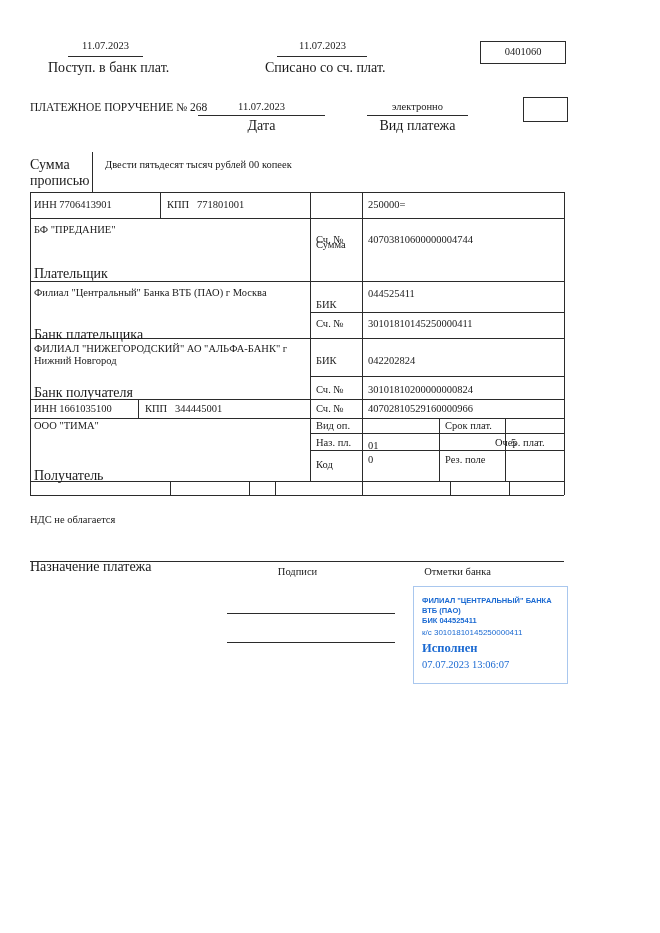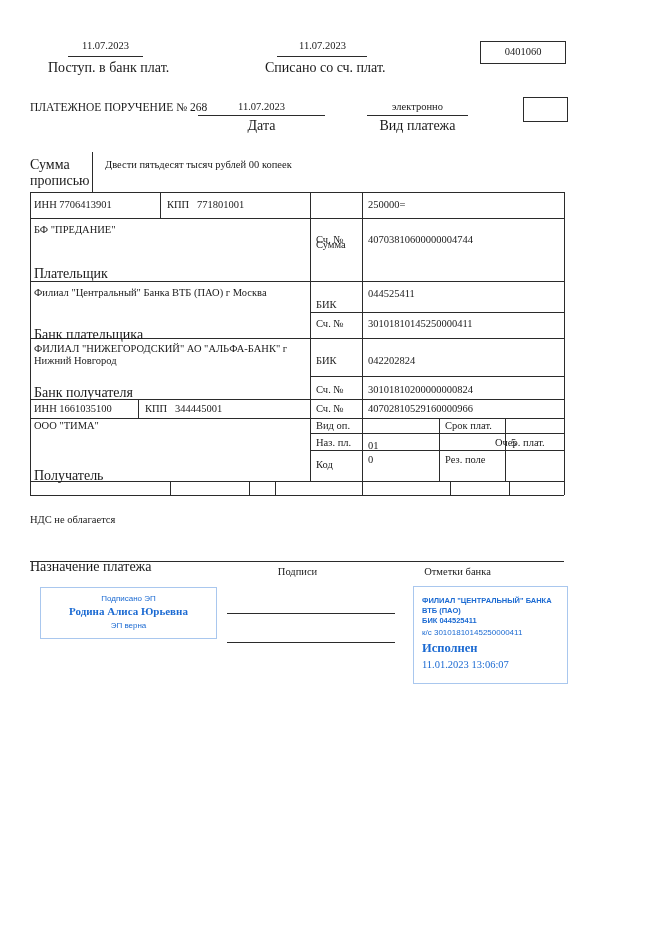--- a/index.html
+++ b/index.html
@@ -125,30 +125,25 @@
 
   <div class="t small" style="left:34px;top:468px;">Получатель</div>
 
   <div class="t" style="left:30px;top:514px;">НДС не облагается</div>
   <div class="t small" style="left:30px;top:559px;">Назначение платежа</div>
   <div class="hline" style="left:30px;top:561px;width:534px;"></div>
 
   <div class="t center" style="left:235px;top:566px;width:125px;">Подписи</div>
   <div class="t center" style="left:395px;top:566px;width:125px;text-align:center;">Отметки банка</div>
 
-  <div class="stamp" style="left:40px;top:587px;width:175px;height:50px;">
-    <div class="t blue center" style="left:0;top:6px;width:175px;font-size:8px;font-family:'Liberation Sans',sans-serif;">Подписано ЭП</div>
-    <div class="t blue b center" style="left:0;top:17px;width:175px;font-size:11px;">Родина Алиса Юрьевна</div>
-    <div class="t blue center" style="left:0;top:33px;width:175px;font-size:8px;font-family:'Liberation Sans',sans-serif;">ЭП верна</div>
-  </div>
 
   <div class="hline" style="left:227px;top:613px;width:168px;"></div>
   <div class="hline" style="left:227px;top:642px;width:168px;"></div>
 
   <div class="stamp" style="left:413px;top:586px;width:153px;height:96px;">
     <div class="t blue b wrap" style="left:8px;top:9px;width:138px;font-size:7.5px;font-family:'Liberation Sans',sans-serif;line-height:1.3;">ФИЛИАЛ "ЦЕНТРАЛЬНЫЙ" БАНКА ВТБ (ПАО)</div>
     <div class="t blue b" style="left:8px;top:30px;font-size:7.5px;font-family:'Liberation Sans',sans-serif;">БИК 044525411</div>
     <div class="t blue" style="left:8px;top:41px;font-size:8px;font-family:'Liberation Sans',sans-serif;">к/с 30101810145250000411</div>
     <div class="t blue b" style="left:8px;top:54px;font-size:12.5px;">Исполнен</div>
-    <div class="t blue" style="left:8px;top:72px;font-size:10.5px;">11.01.2023 13:06:07</div>
+    <div class="t blue" style="left:8px;top:72px;font-size:10.5px;">07.07.2023 13:06:07</div>
   </div>
 
 </div>
 
 </body></html>

